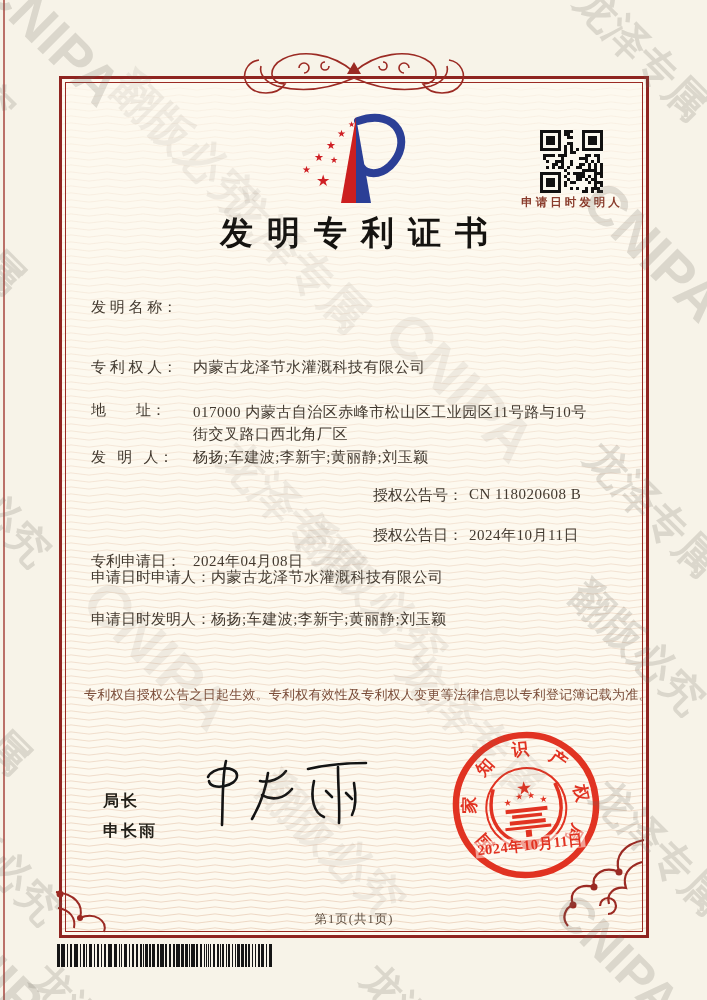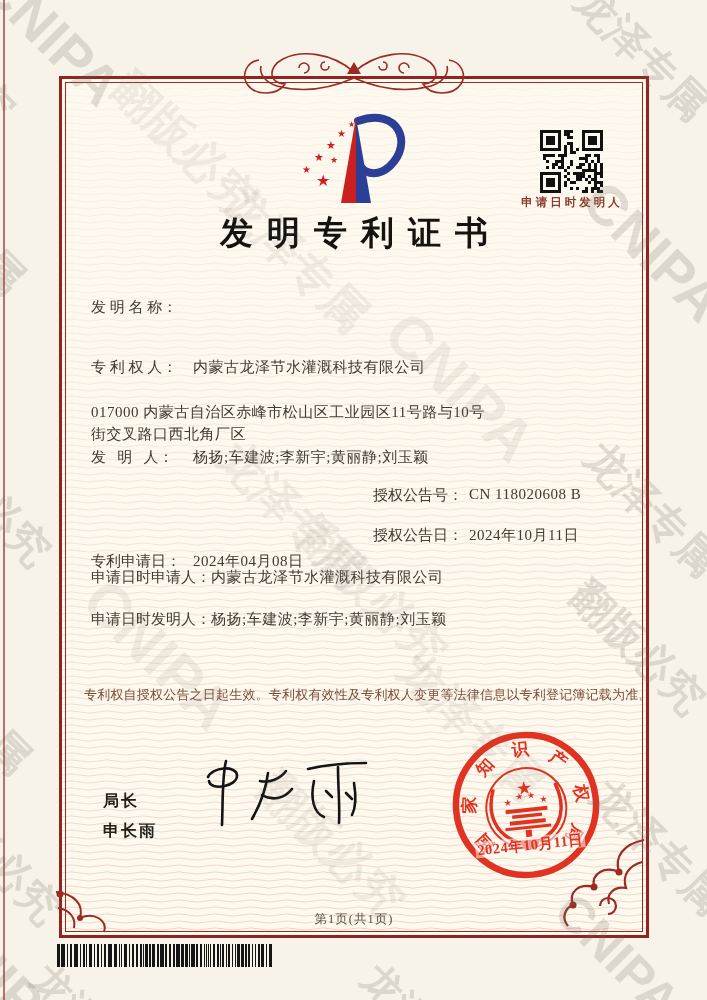--- a/index.html
+++ b/index.html
@@ -365,20 +365,21 @@
       <div class="title">发明专利证书</div>
 
       <div class="row" style="top:219px">
         <span class="lab">发 明 名 称：</span>
       </div>
       <div class="row" style="top:279px">
         <span class="lab">专 利 权 人：</span>
         <span class="val">内蒙古龙泽节水灌溉科技有限公司</span>
       </div>
       <div class="row addr" style="top:322px">
+        <span class="lab">地        址：</span>
         <span class="val">017000 内蒙古自治区赤峰市松山区工业园区11号路与10号街交叉路口西北角厂区</span>
       </div>
       <div class="row" style="top:369px">
         <span class="lab">发   明   人：</span>
         <span class="val">杨扬;车建波;李新宇;黄丽静;刘玉颖</span>
       </div>
       <div class="row rcol" style="top:407px">
         <span class="lab">授权公告号：</span>
         <span class="val">CN 118020608 B</span>
       </div>

